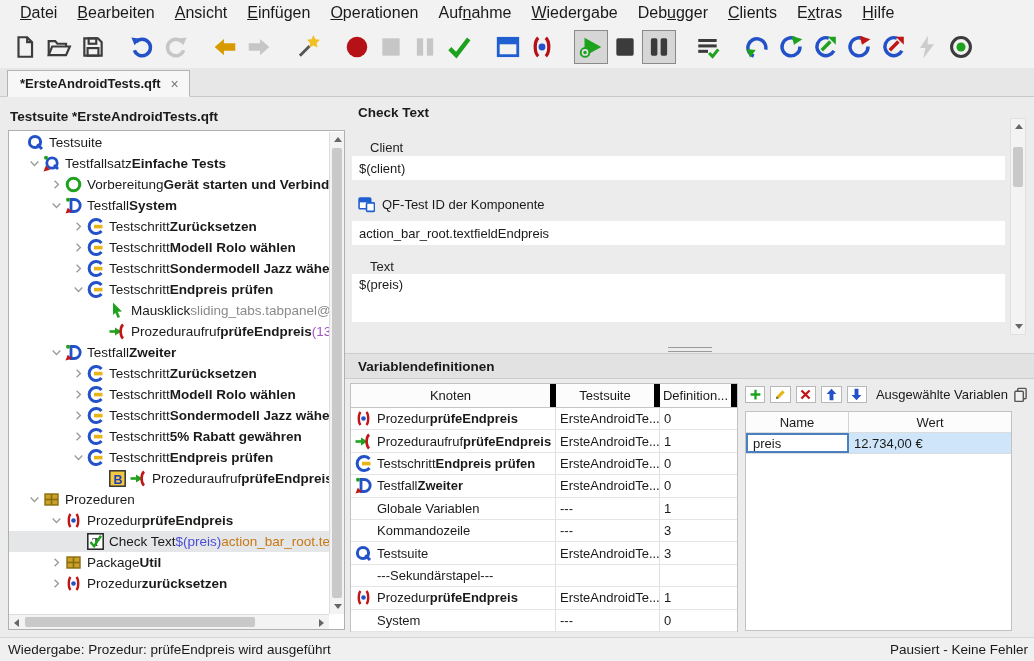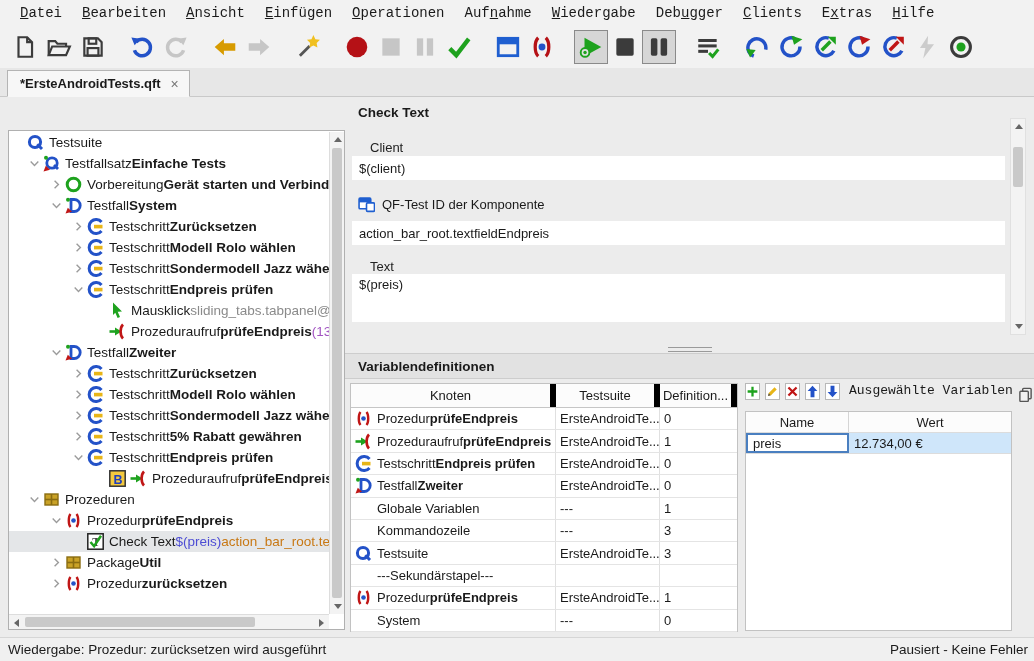--- a/index.html
+++ b/index.html
@@ -1,21 +1,21 @@
 <!DOCTYPE html>
 <html><head>
 <meta charset="utf-8">
 <style>
   * { box-sizing: border-box; margin: 0; padding: 0; }
   html,body { width:1034px; height:661px; overflow:hidden; }
   body { font-family:"Liberation Sans", sans-serif; background:#efefef; position:relative; font-size:13px; color:#1a1a1a; }
 
   
   .menubar { height:26px; display:flex; align-items:center; padding-left:10px; background:#f2f2f2; }
-  .menu-item { padding:3px 10px; font-size:14px; cursor:default; white-space:nowrap;font-family:Liberation Mono, monospace; }
+  .menu-item { padding:3px 10px; font-size:16px; cursor:default; white-space:nowrap; }
   .menu-item u { text-decoration:underline; }
 
   
   .toolbar { height:42px; display:flex; align-items:center; padding-left:8px; background:#f2f2f2; }
   .tb-group { display:flex; margin-right:15px; }
   .tb-btn { width:34px; height:34px; display:flex; align-items:center; justify-content:center; border:1px solid transparent; }
   .tb-btn.pressed { background:#d6d6d6; border:1px solid #8a8a8a; }
   .tb-btn svg { display:block; }
 
   
@@ -77,21 +77,21 @@
   .krow.header { height:24px; border-bottom:1px solid #c6c6c6; background:#fcfcfc; }
   .kc { height:100%; display:flex; align-items:center; overflow:hidden; white-space:nowrap; border-right:1px solid #e0e0e0; padding:0 4px; }
   .kc1 { width:205px; min-width:205px; }
   .kc2 { width:104px; min-width:104px; }
   .kc3 { flex:1; border-right:none; }
   .krow.header .kc { justify-content:center; border-right:6px solid #000000; }
   .kicon { width:17px; min-width:17px; height:17px; margin-right:5px; }
 
   
   .varside { position:absolute; left:400px; right:6px; top:4px; bottom:6px; }
-  .mini-bar { display:flex; height:22px; gap:5px;font-family:Liberation Mono, monospace; }
+  .mini-bar { display:flex; align-items:center; height:22px; gap:5px; }
   .mini-btn { width:22px; height:17px; background:#fff; border:1px solid #b8b8b8; display:flex; align-items:center; justify-content:center; }
   .mini-label { margin-left:4px; font-size:13px; white-space:nowrap; }
   .copy-btn { margin-left:auto; display:flex; align-items:center; }
   .vtable { position:absolute; left:0; top:28px; width:267px; bottom:0; background:#fff; border:1px solid #c2c2c2; font-size:13px; }
   .vrow { display:flex; height:21px; border-bottom:1px solid #dcdcdc; }
   .vrow.header { background:#fcfcfc; }
   .vc { display:flex; align-items:center; padding:0 5px; overflow:hidden; white-space:nowrap; }
   .vc1 { width:103px; min-width:103px; border-right:1px solid #d5d5d5; }
   .vc2 { flex:1; }
   .vrow.header .vc { justify-content:center; }
@@ -346,20 +346,21 @@
 <div class="tabbar">
   <div class="tab">
     <span>*ErsteAndroidTests.qft</span>
     <span class="tab-close">×</span>
   </div>
 </div>
 
 <div class="main">
 
   <div class="left-panel">
+    <div class="tree-title">Testsuite *ErsteAndroidTests.qft</div>
     <div class="tree-box">
       <div class="tree-rows" id="tree">
           <div class="tree-row" style="padding-left: 0px;">
             <span class="exp"></span>
             <span class="t-icon" style="display: inline-flex; align-items: center;">
               <svg width="17" height="17" viewBox="0 0 17 17" xmlns="http://www.w3.org/2000/svg">
                 <circle cx="8" cy="8" r="5.6" fill="none" stroke="#2352c8" stroke-width="3"></circle>
                 <line x1="10.2" y1="10.2" x2="15" y2="15" stroke="#2352c8" stroke-width="3"></line>
               </svg>
             </span>
@@ -968,15 +969,15 @@
               <div class="vc vc2">12.734,00 €</div>
             </div>
           </div>
       </div>
     </div>
 
   </div>
 </div>
 
 <div class="statusbar">
-  <span class="status-left">Wiedergabe: Prozedur: zurücksetzen wird ausgeführt</span>
+  <span class="status-left">Wiedergabe: Prozedur: prüfeEndpreis wird ausgeführt</span>
   <span class="status-right">Pausiert - Keine Fehler</span>
 </div>
 
 </body></html>

